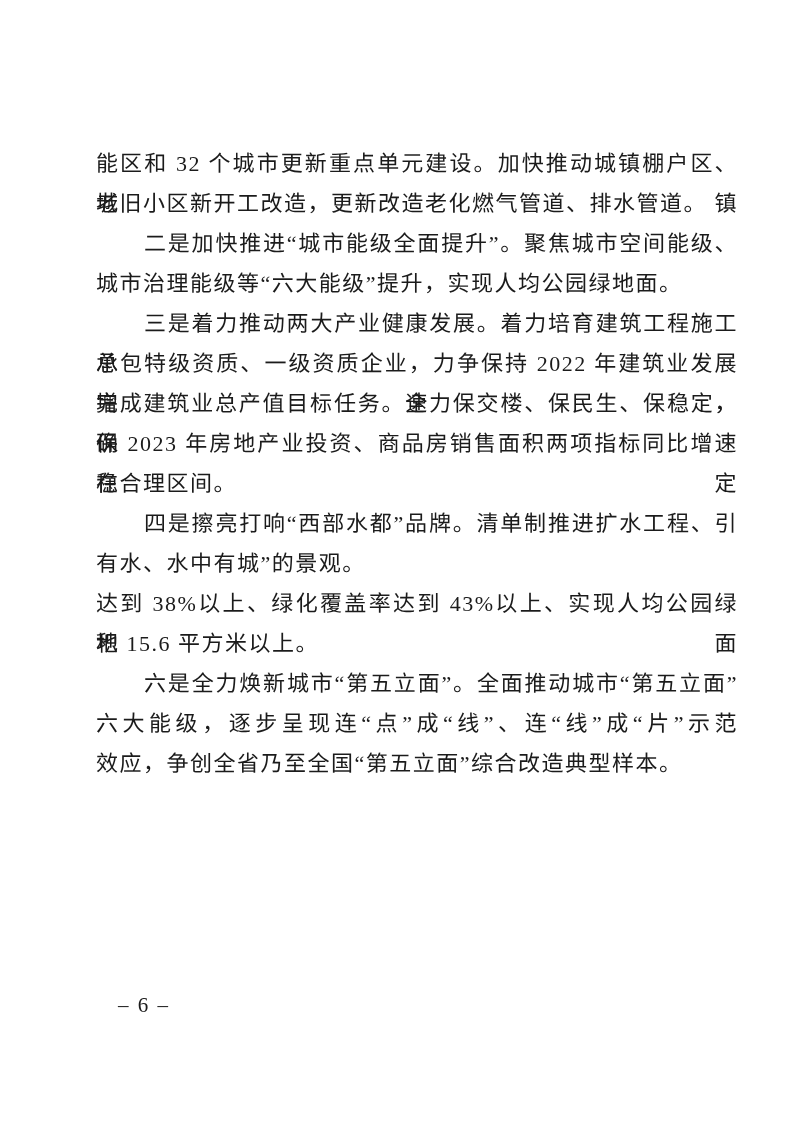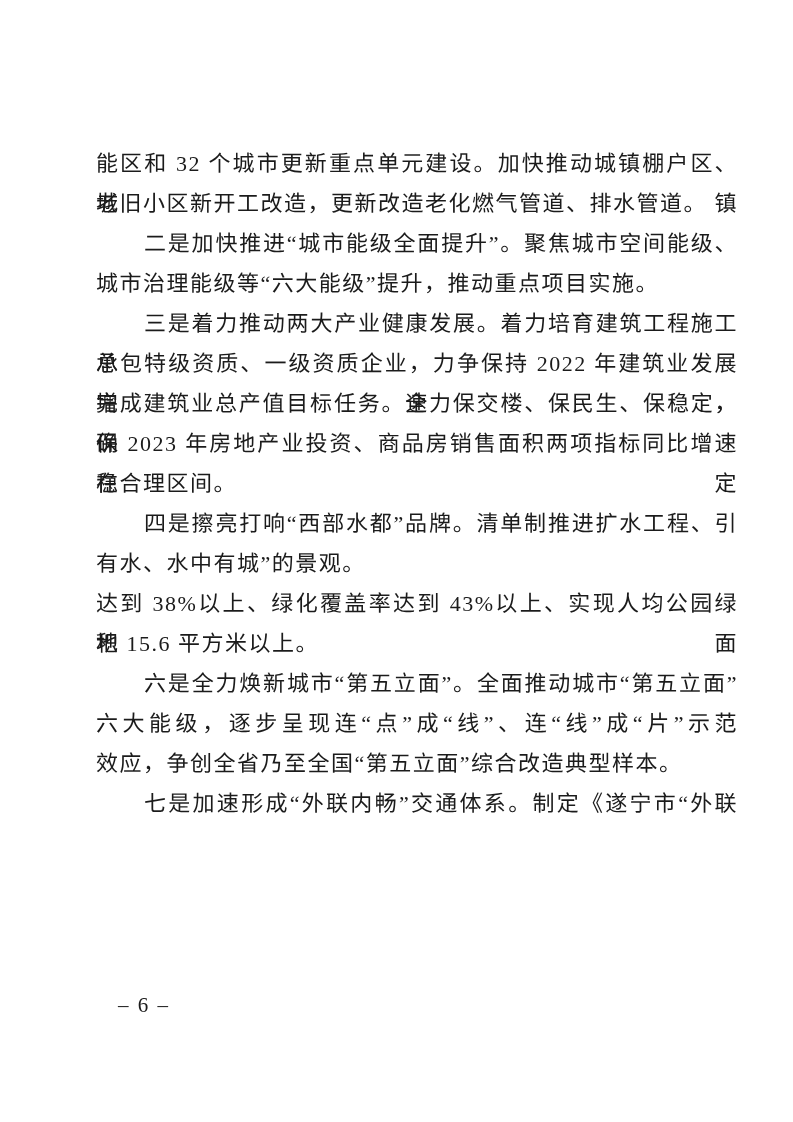--- a/index.html
+++ b/index.html
@@ -52,29 +52,28 @@
   }
 </style>
 </head>
 <body>
 
 <div class="page">
   <div class="doc-body">
       <div class="line fill">能区和 32 个城市更新重点单元建设。加快推动城镇棚户区、城镇</div>
       <div class="line">老旧小区新开工改造，更新改造老化燃气管道、排水管道。</div>
       <div class="line fill indent">二是加快推进“城市能级全面提升”。聚焦城市空间能级、</div>
-      <div class="line">城市治理能级等“六大能级”提升，推动重点项目实施。</div>
+      <div class="line">城市治理能级等“六大能级”提升，实现人均公园绿地面。</div>
       <div class="line fill indent">三是着力推动两大产业健康发展。着力培育建筑工程施工总</div>
       <div class="line fill">承包特级资质、一级资质企业，力争保持 2022 年建筑业发展增速，</div>
       <div class="line fill">完成建筑业总产值目标任务。全力保交楼、保民生、保稳定，确</div>
       <div class="line fill">保 2023 年房地产业投资、商品房销售面积两项指标同比增速稳定</div>
       <div class="line">在合理区间。</div>
       <div class="line fill indent">四是擦亮打响“西部水都”品牌。清单制推进扩水工程、引</div>
       <div class="line">有水、水中有城”的景观。</div>
       <div class="line fill">达到 38%以上、绿化覆盖率达到 43%以上、实现人均公园绿地面</div>
       <div class="line">积 15.6 平方米以上。</div>
       <div class="line fill indent">六是全力焕新城市“第五立面”。全面推动城市“第五立面”</div>
       <div class="line fill">六大能级，逐步呈现连“点”成“线”、连“线”成“片”示范</div>
       <div class="line">效应，争创全省乃至全国“第五立面”综合改造典型样本。</div>
-      <div class="line fill indent">七是加速形成“外联内畅”交通体系。制定《遂宁市“外联</div>
     </div>
   <div class="page-footer">– 6 –</div>
 </div>
 
 </body></html>

